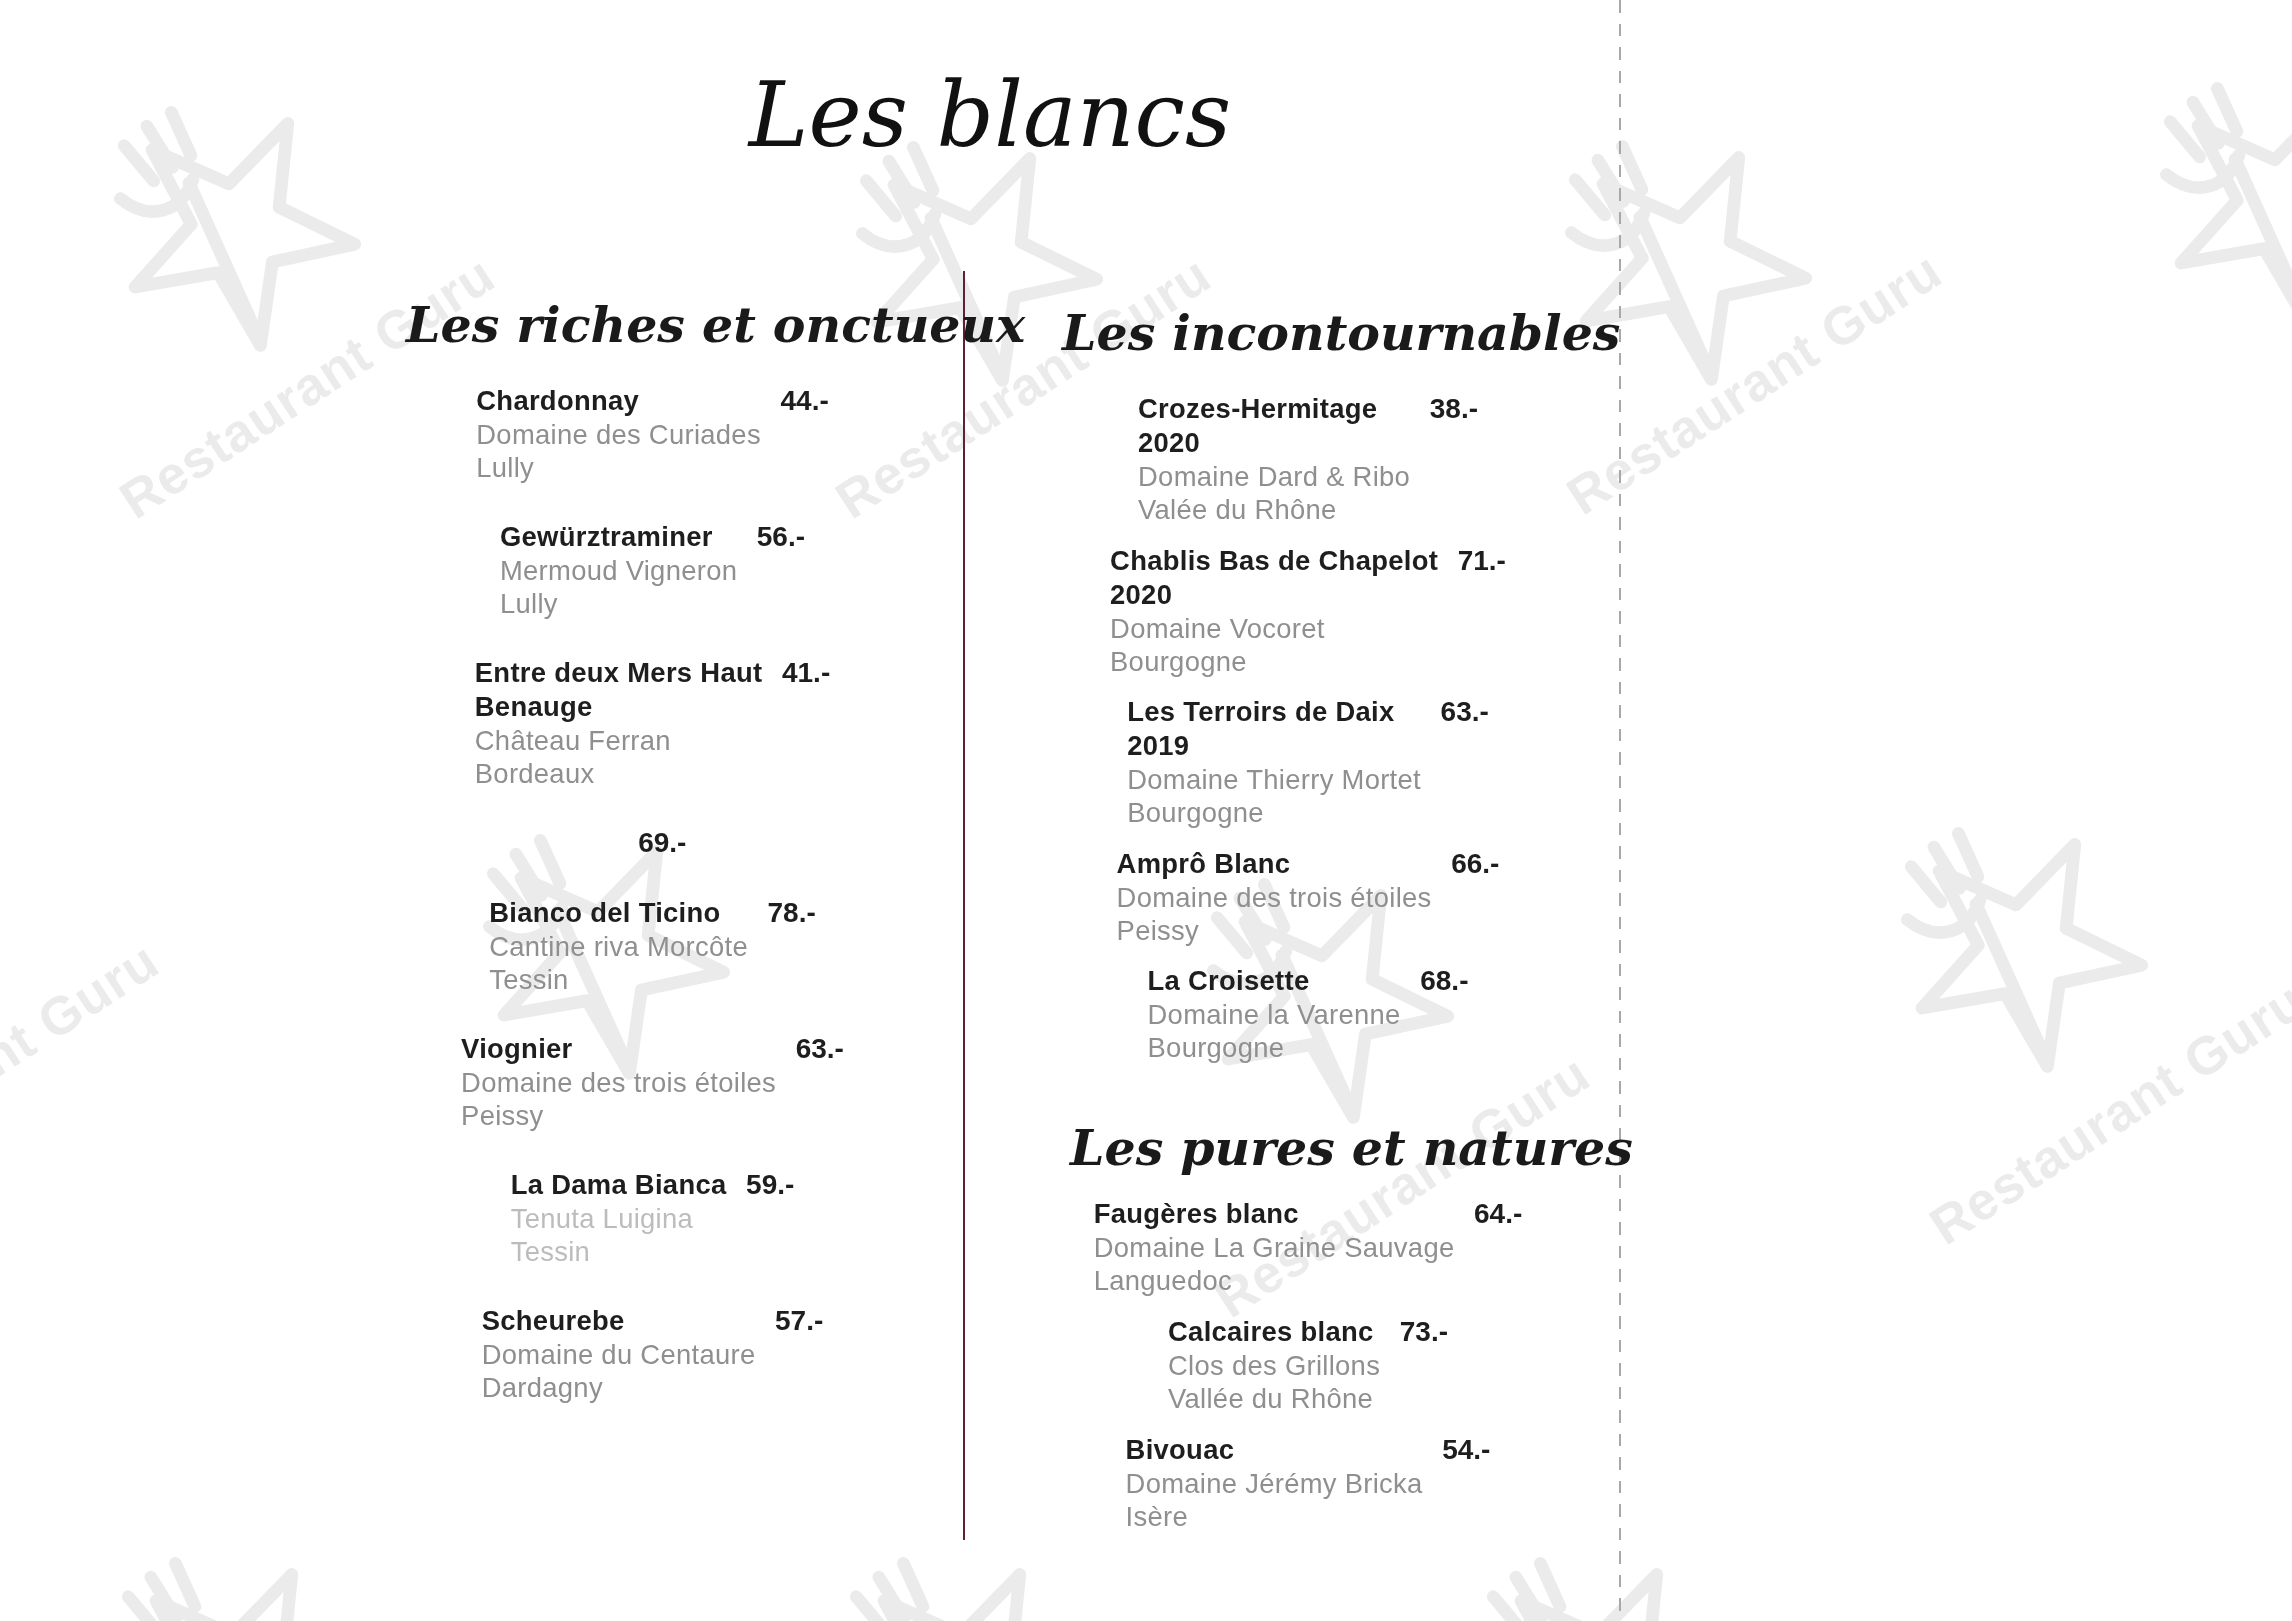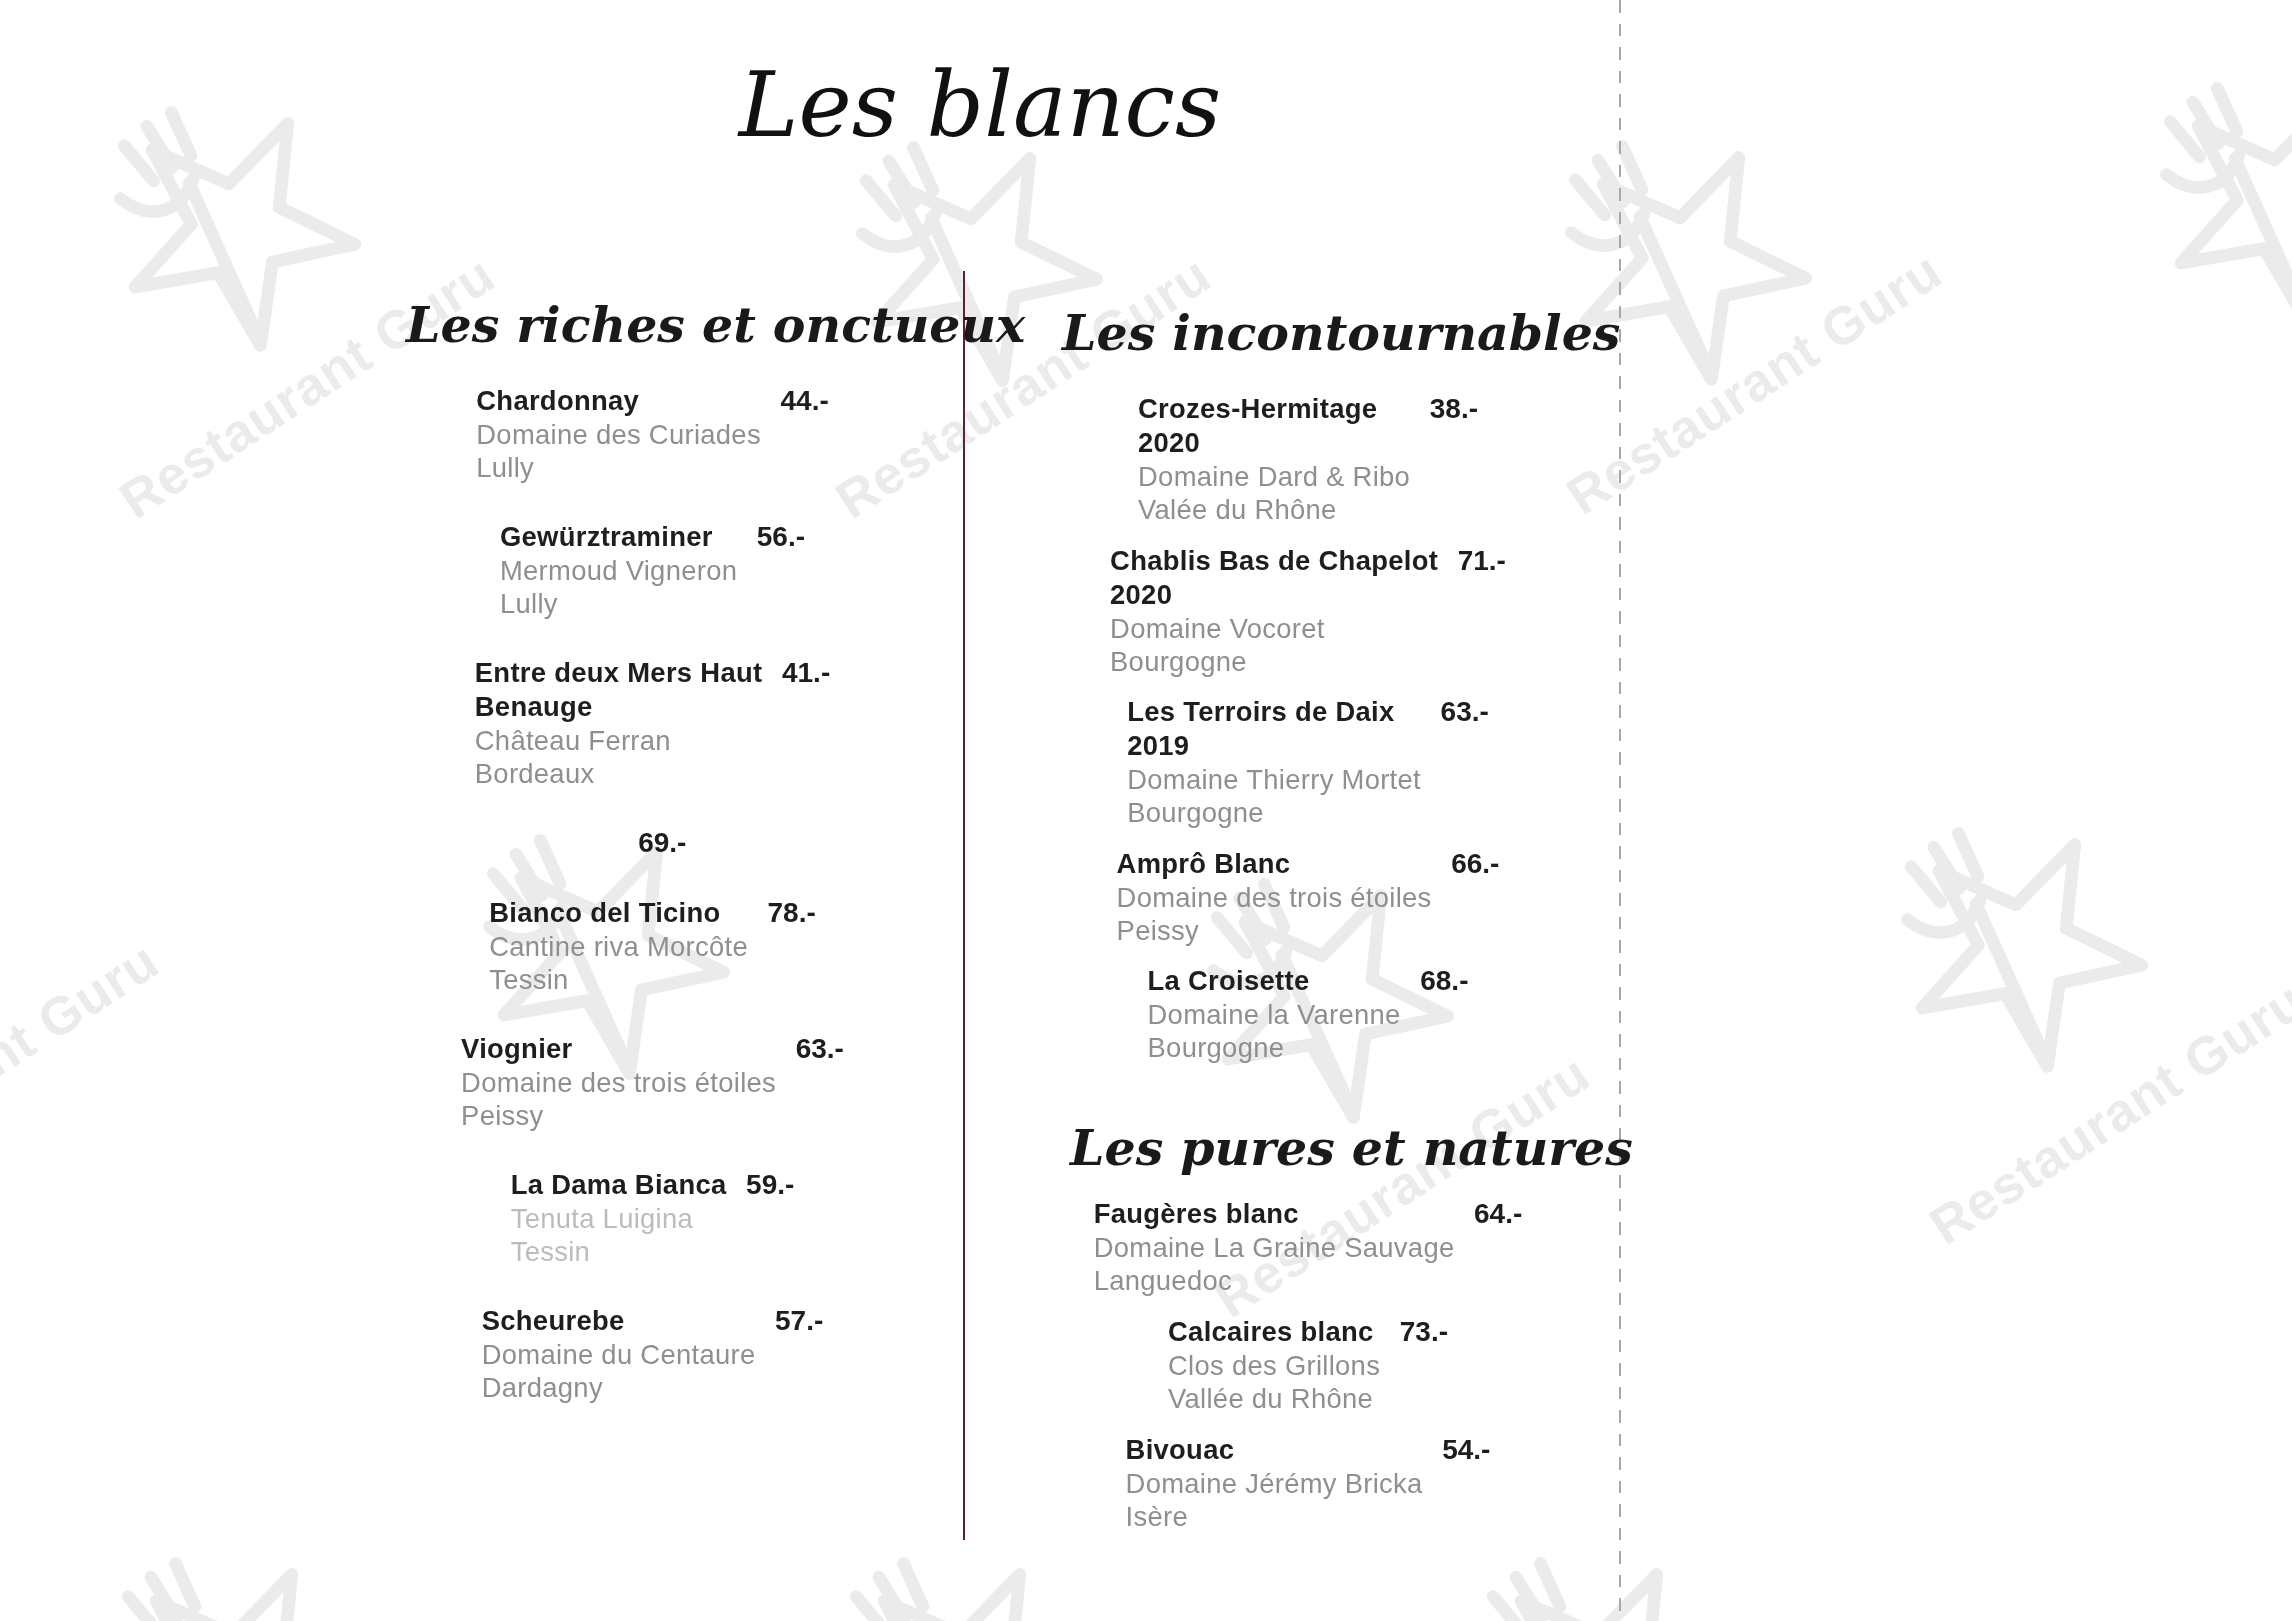--- a/index.html
+++ b/index.html
@@ -35,21 +35,21 @@
     background:#5e2130;
   }
   
   .page-title{
     position:absolute;z-index:2;
     left:980px;top:51px;
     transform:translateX(-50%);
     font-family:"DejaVu Serif", serif;
     font-style:italic;font-weight:400;
     font-size:90px;line-height:1.2;
-    color:#111111;margin:0;white-space:nowrap;
+    color:#111111;margin:10px;white-space:nowrap;
   }
   .script-header{
     font-family:"DejaVu Serif", serif;
     font-style:italic;font-weight:700;
     font-size:49px;line-height:1;
     color:#1a1a1a;
     height:118px;
     display:flex;align-items:center;
     white-space:nowrap;
   }

